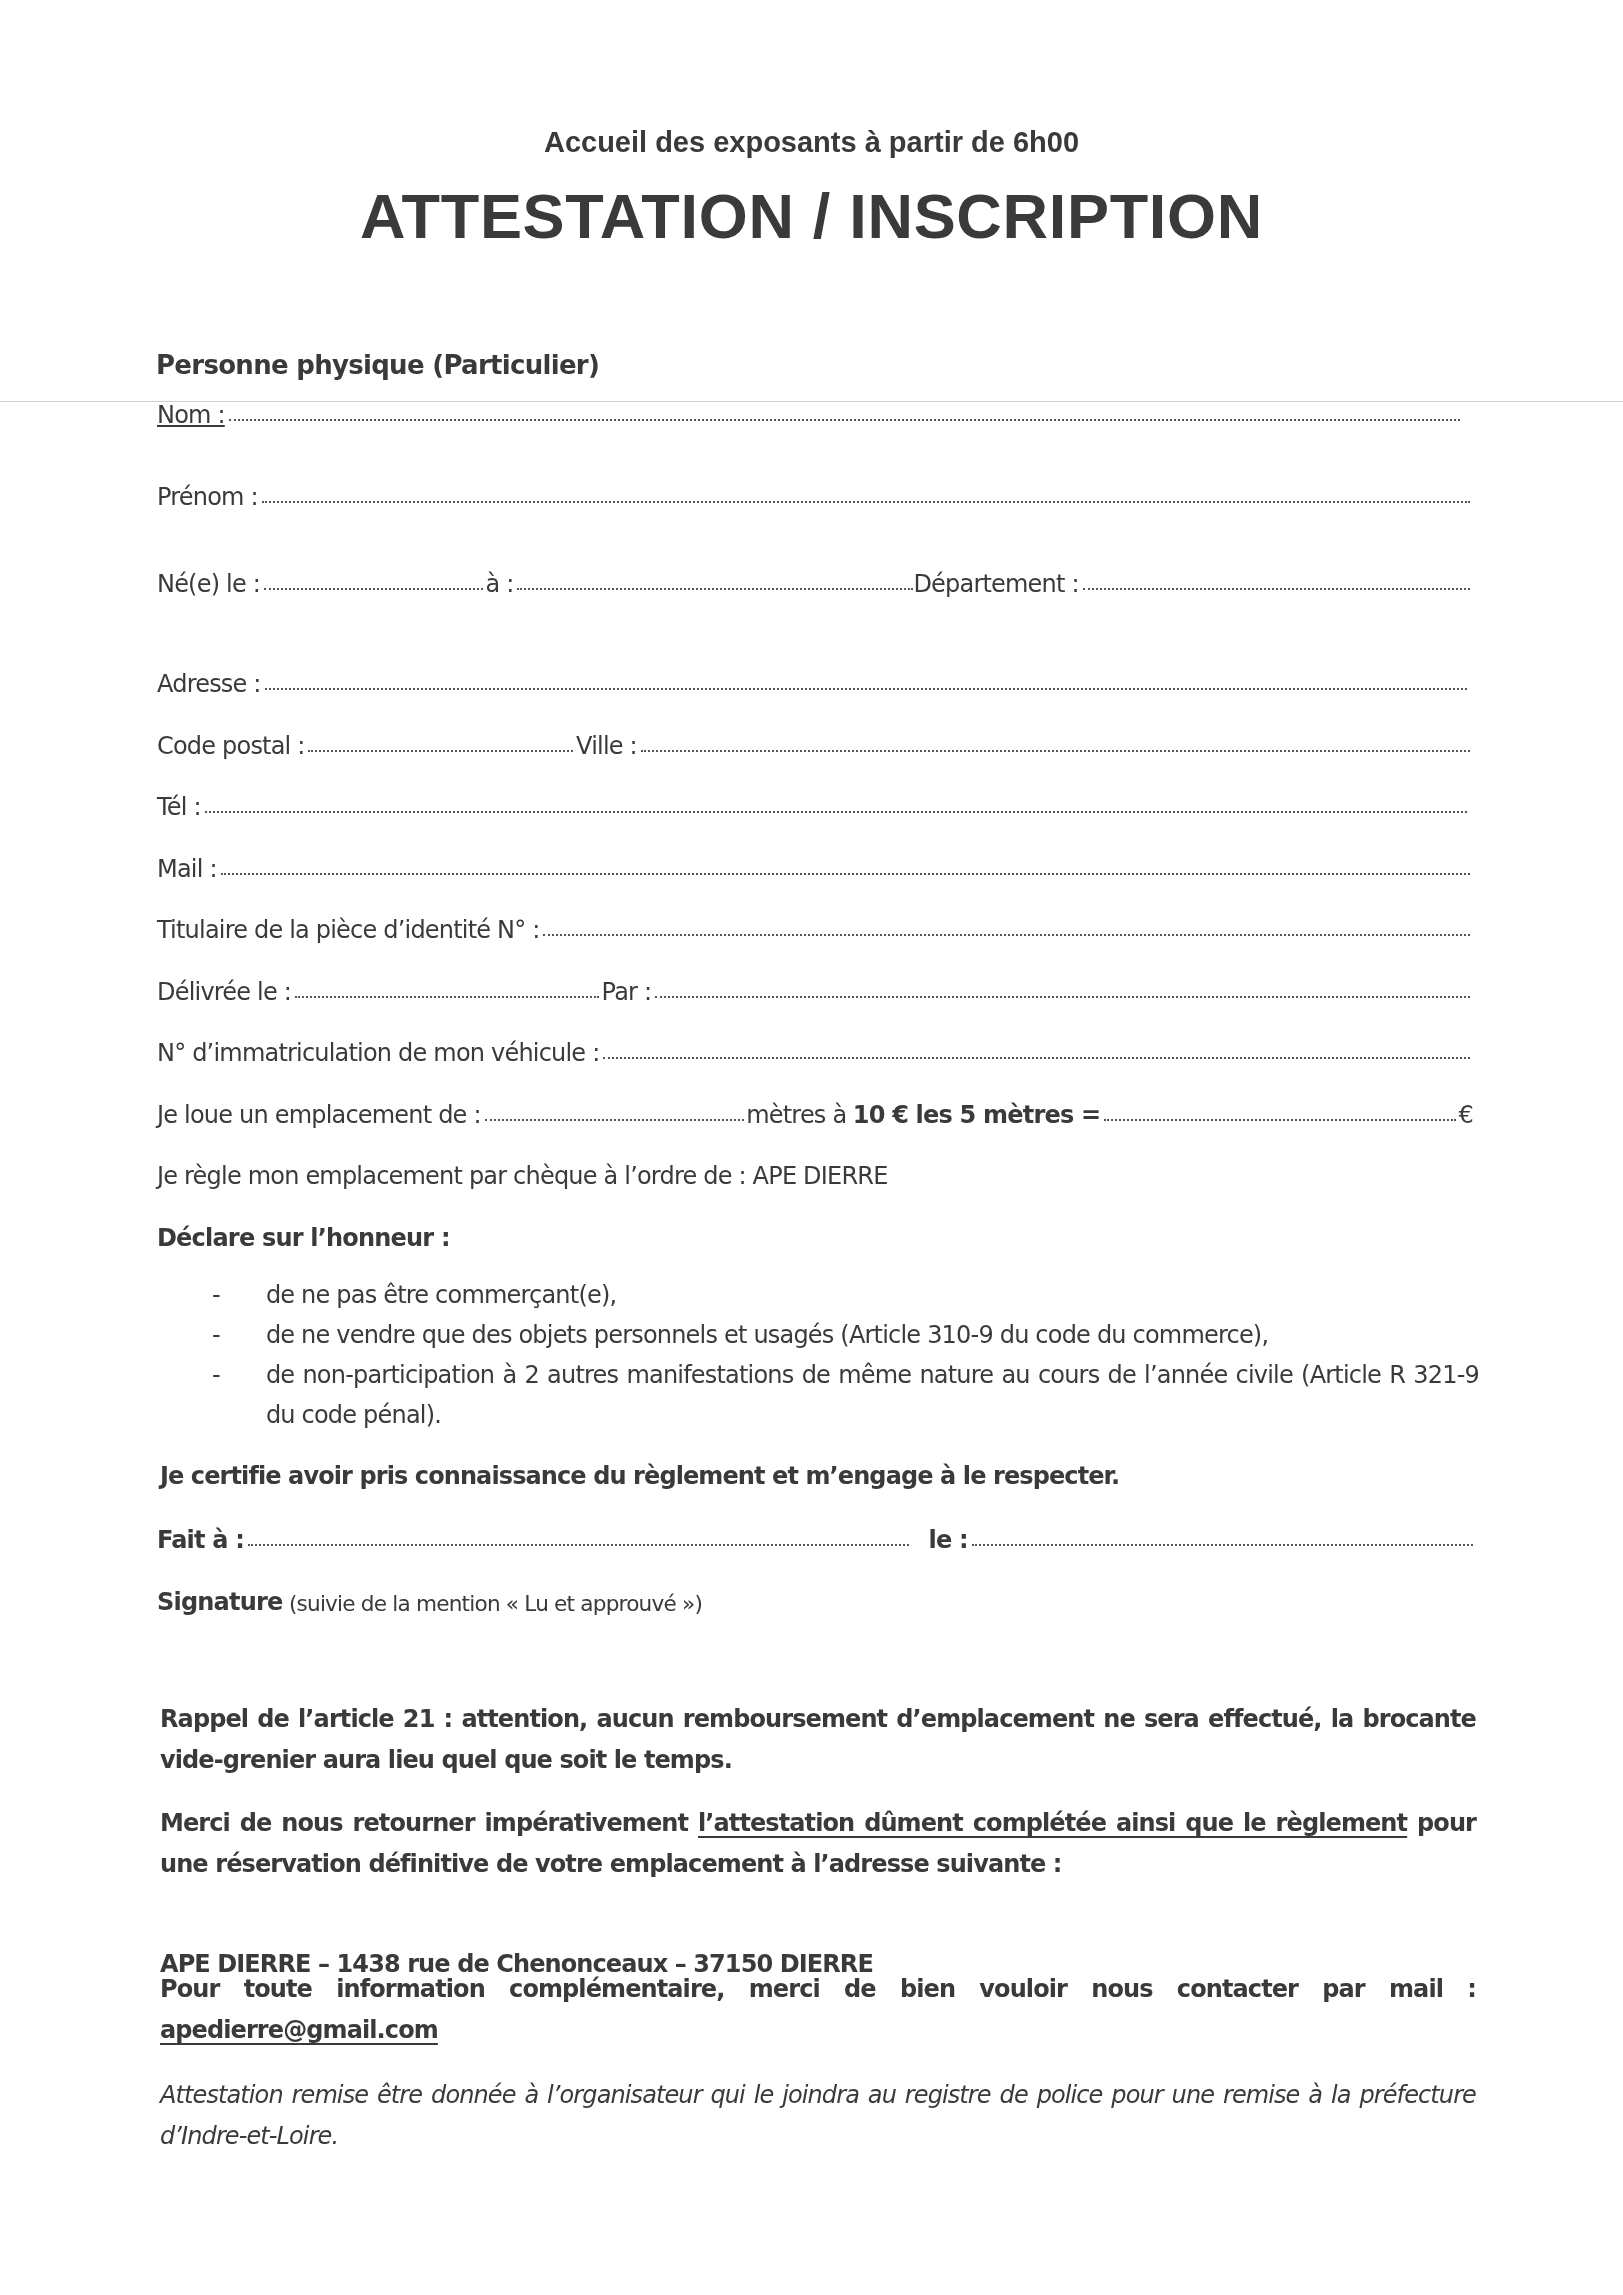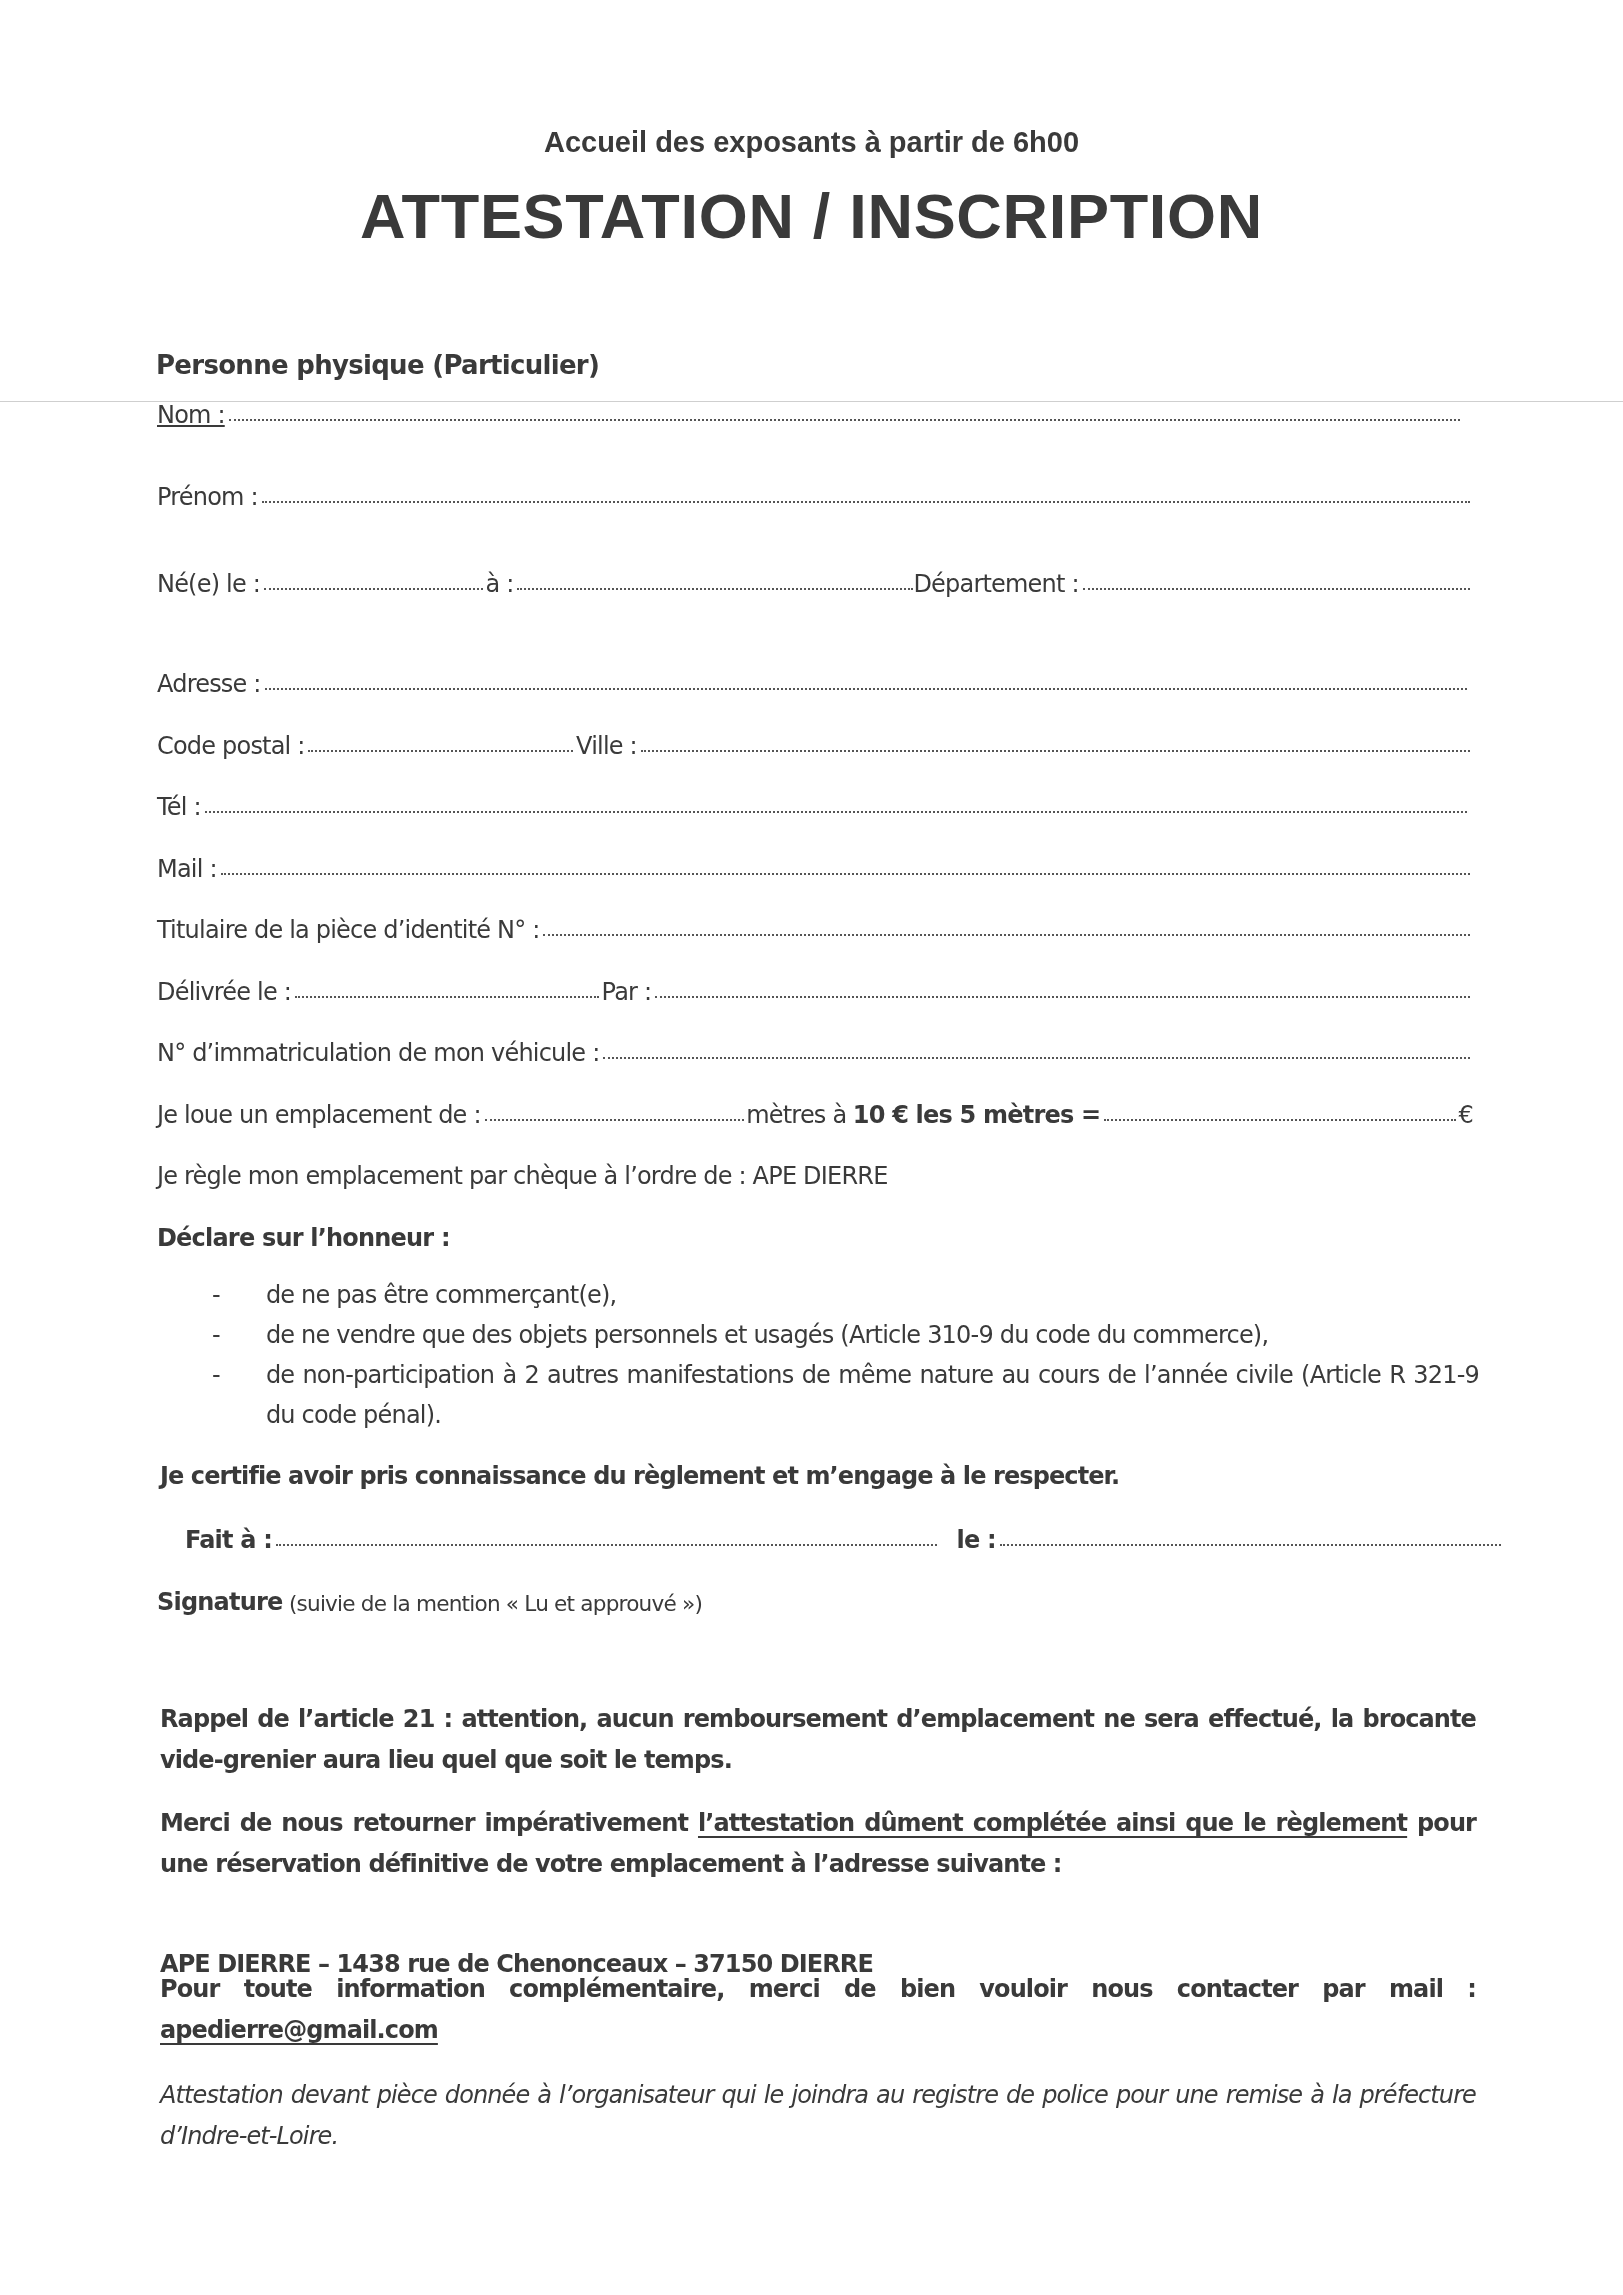--- a/index.html
+++ b/index.html
@@ -149,21 +149,21 @@
     <span class="bullet-text last-line-left">de ne vendre que des objets personnels et usagés (Article 310-9 du code du commerce),</span>
   </div>
   <div class="bullet-row">
     <span class="bullet-dash">-</span>
     <span class="bullet-text last-line-left" style="text-align:justify;">de non-participation à 2 autres manifestations de même nature au cours de l’année civile (Article R 321-9 du code pénal).</span>
   </div>
 </div>
 
 <div class="abs para" style="top:1456px;">Je certifie avoir pris connaissance du règlement et m’engage à le respecter.</div>
 
-<div class="abs line b" style="top:1517px; width:1319px;margin-left:28px;">
+<div class="abs line b" style="top:1517px; width:1319px;">
   <span class="lbl">Fait à :</span>
   <span class="dots fixed" style="width:661px; margin-right:19.6px;"></span>
   <span class="lbl">le :</span>
   <span class="dots"></span>
 </div>
 
 <div class="abs line" style="top:1579px;align-items:flex-end;">
   <span class="lbl b" style="margin-right:6.5px;">Signature</span>
   <span class="lbl" style="font-size:21.6px;">(suivie de la mention « Lu et approuvé »)</span>
 </div>
@@ -174,14 +174,14 @@
   <span>Merci de nous retourner impérativement </span><span class="u">l’attestation dûment complétée ainsi que le règlement</span><span> pour une réservation définitive de votre emplacement à l’adresse suivante :</span>
 </div>
 
 <div class="abs para" style="top:1908px;margin-top:36px;">APE DIERRE – 1438 rue de Chenonceaux – 37150 DIERRE</div>
 
 <div class="abs para" style="top:1969px;">
   <div style="text-align:justify; text-align-last:justify;">Pour toute information complémentaire, merci de bien vouloir nous contacter par mail :</div>
   <div><span class="u">apedierre@gmail.com</span></div>
 </div>
 
-<div class="abs para italic justify" style="top:2075px;">Attestation devant pièce donnée à l’organisateur qui le joindra au registre de police pour une remise à la préfecture d’Indre-et-Loire.</div>
+<div class="abs para italic justify" style="top:2075px;">Attestation remise être donnée à l’organisateur qui le joindra au registre de police pour une remise à la préfecture d’Indre-et-Loire.</div>
 
 
 </body></html>

